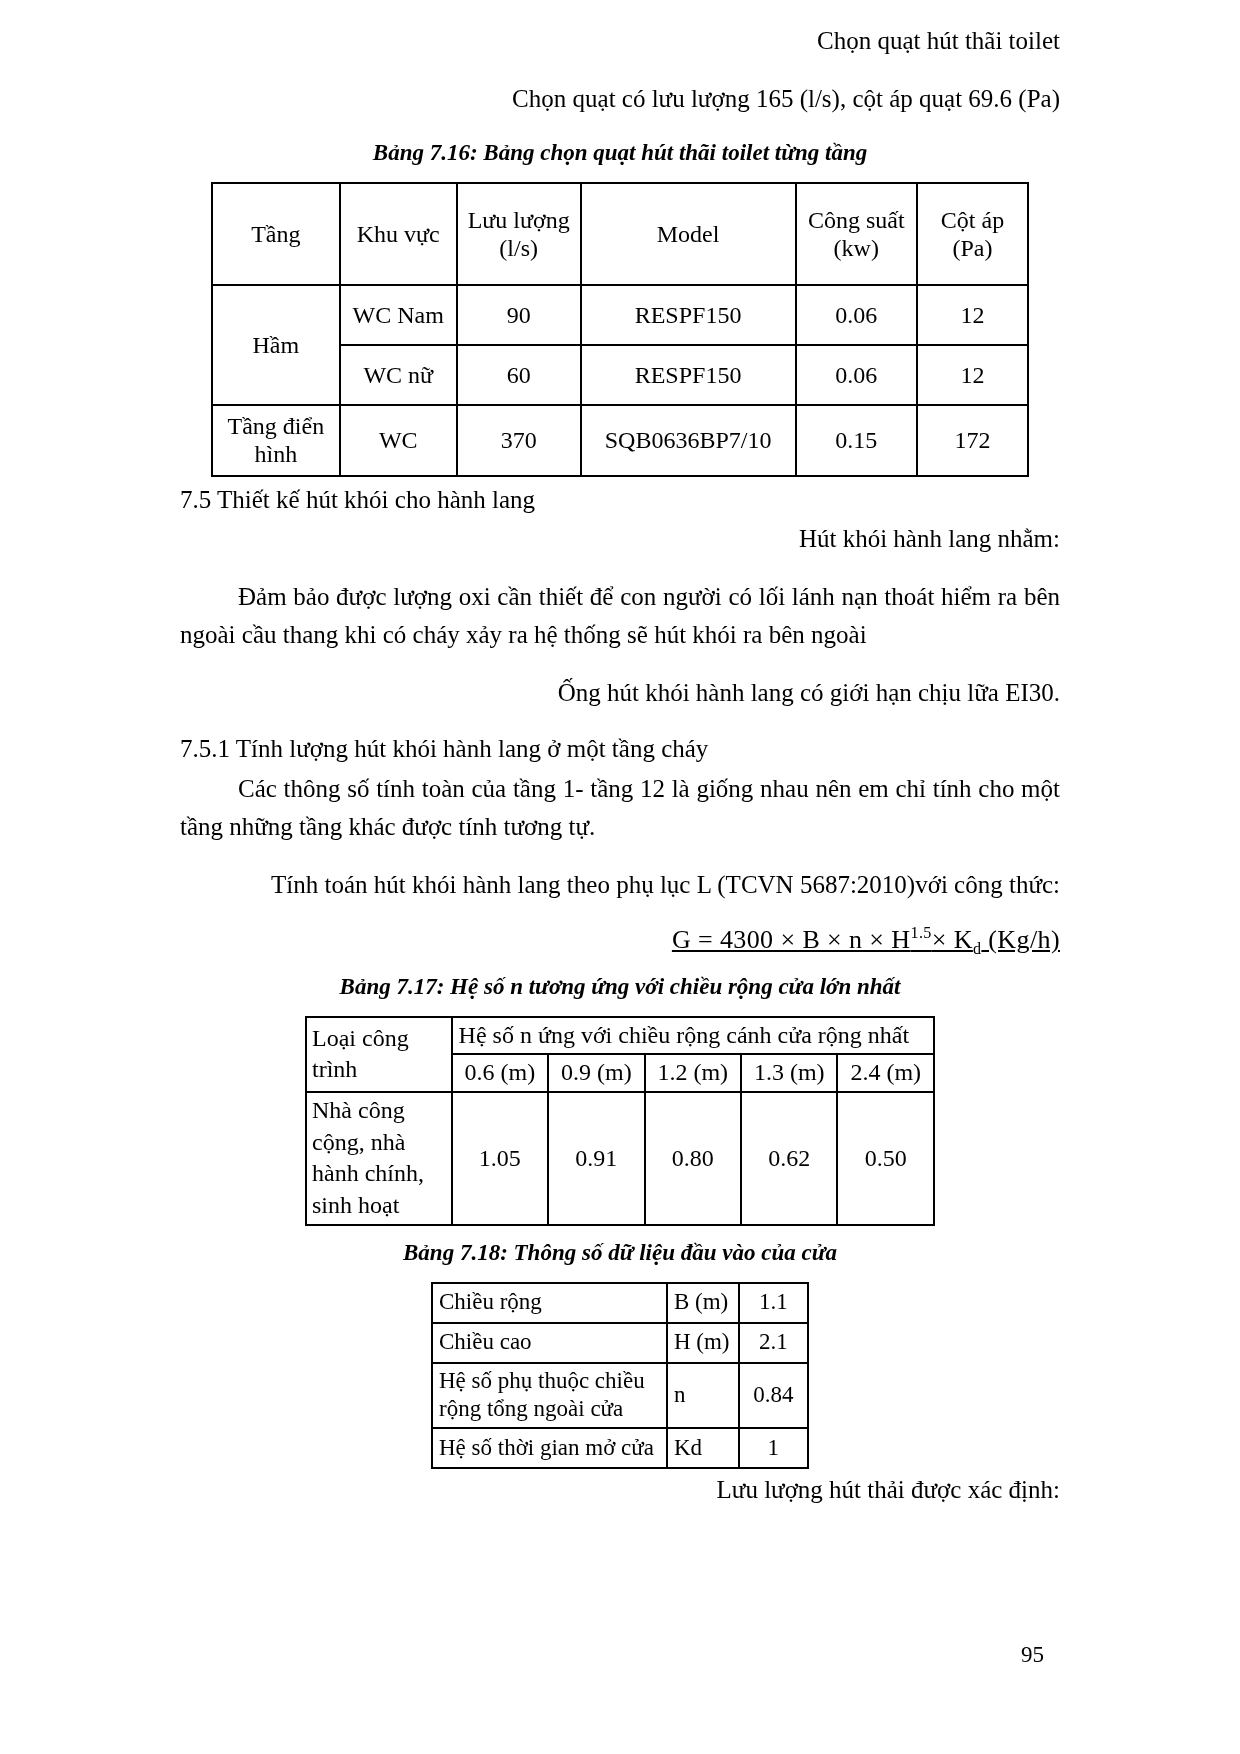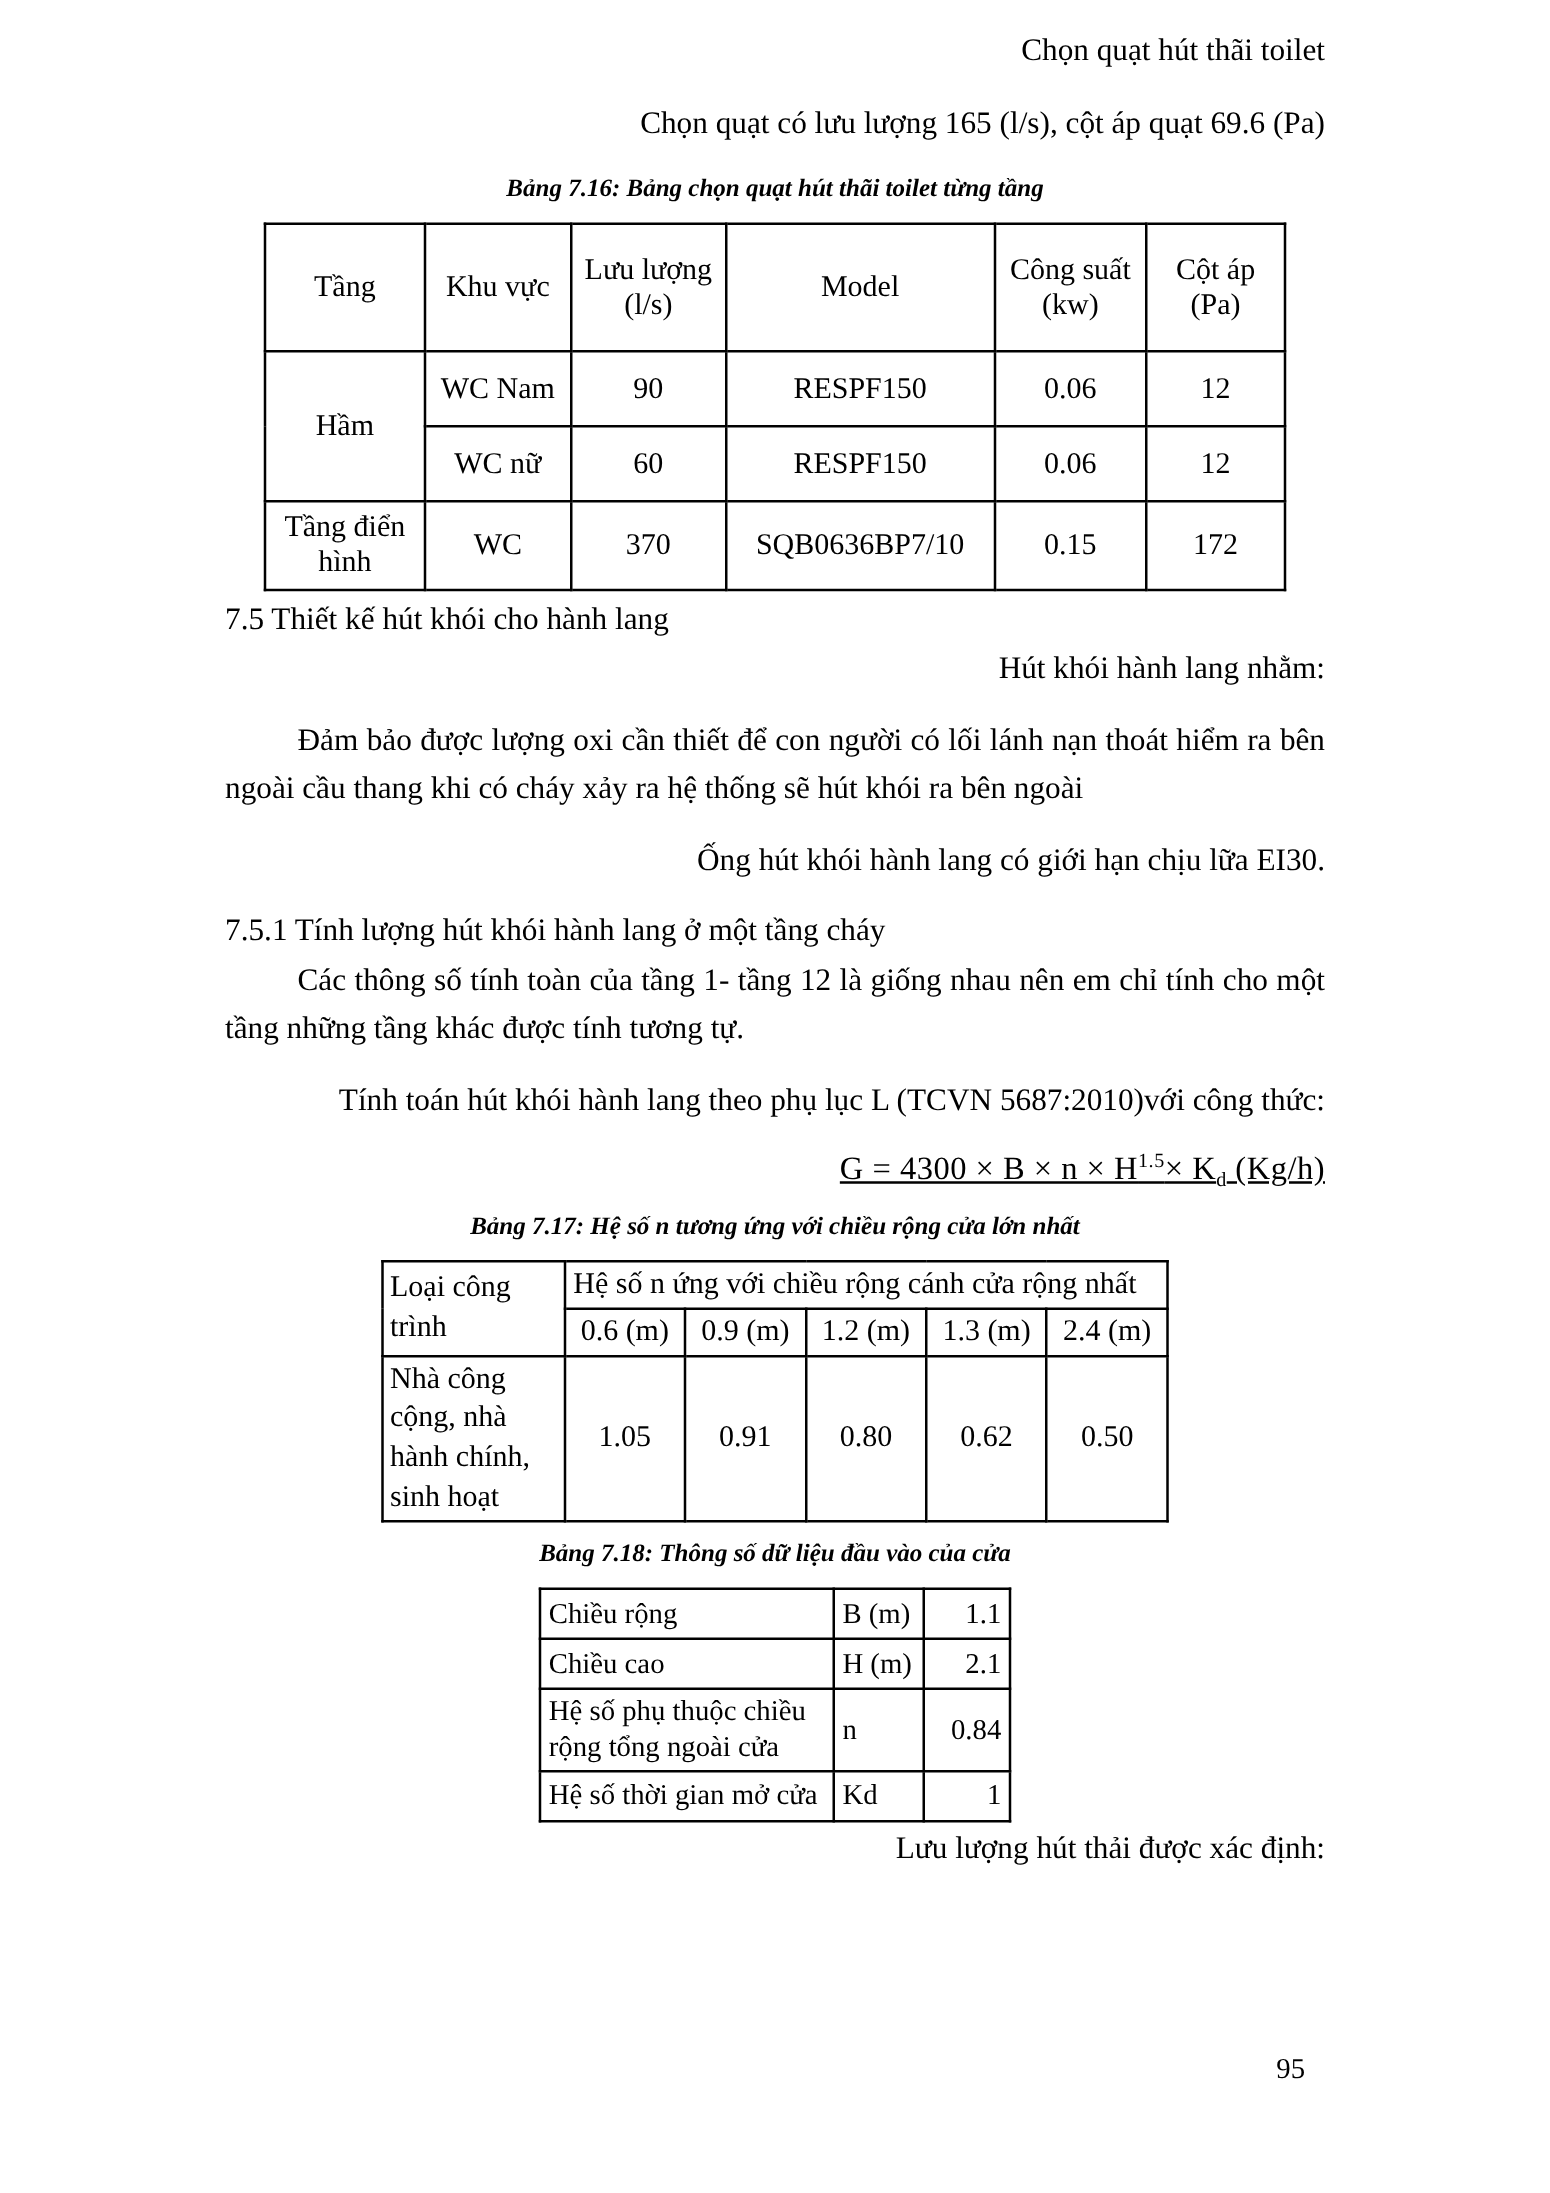--- a/index.html
+++ b/index.html
@@ -38,21 +38,21 @@
   .para.just { text-align: justify; }
 
   .heading {
     font-size: 25px;
     font-weight: normal;
     margin: 2px 0 4px 0;
     line-height: 1.35;
   }
 
   .caption {
-    font-size: 20px;
+    font-size: 23px;
     font-weight: bold;
     font-style: italic;
     text-align: center;
     margin: 12px 0 14px 0;
     line-height: 1.3;
   }
 
   .formula {
     text-align: right;
     font-size: 26px;
@@ -103,21 +103,21 @@
 
   
   .t718 {
     width: 378px;
     margin: 0 auto 2px auto;
     font-size: 23px;
   }
   .t718 td { padding: 3px 6px; height: 32px; line-height: 1.25; }
   .t718 .c-label { text-align: left; width: 250px; }
   .t718 .c-sym   { text-align: left; width: 62px; }
-  .t718 .c-val   { text-align: right; width: 58px; }
+  .t718 .c-val   { text-align: center; width: 58px; }
 
   
   .page-number {
     position: absolute;
     right: 196px;
     bottom: 86px;
     font-size: 23px;
   }
   .spacer-md { height: 22px; }
 </style>

